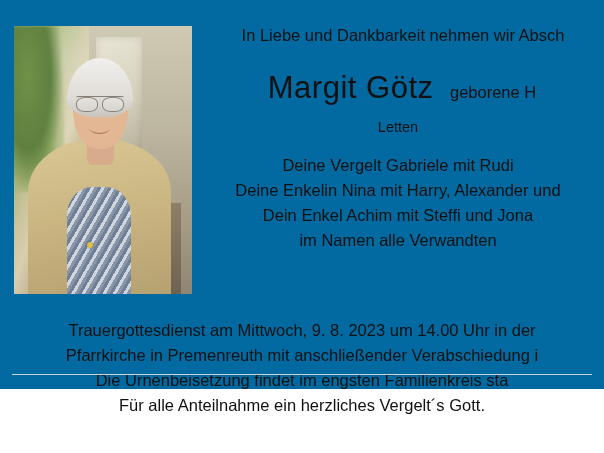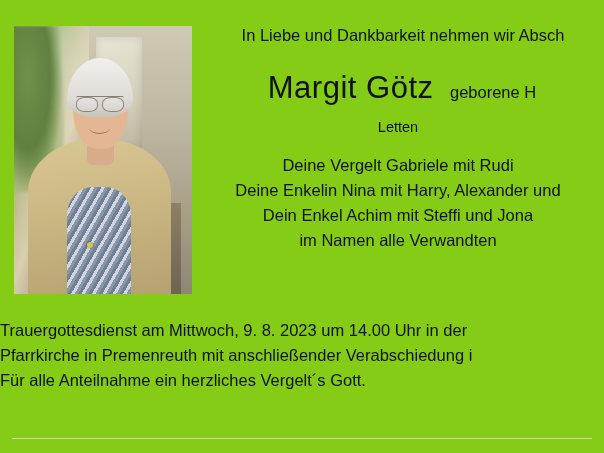--- a/index.html
+++ b/index.html
@@ -11,22 +11,22 @@
     height: 453px;
     background: #ffffff;
     font-family: "Liberation Sans", sans-serif;
     color: #111111;
     overflow: hidden;
   }
 
   .obituary {
     position: relative;
     width: 604px;
-    height: 453px;
-    background: #84cc16;
+    height: 389px;
+    background: #0369a1;
     box-sizing: border-box;
   }
 
   
   .photo-frame {
     position: absolute;
     left: 14px;
     top: 26px;
     width: 178px;
     height: 268px;
@@ -222,20 +222,21 @@
     line-height: 25px;
     white-space: nowrap;
   }
 
   
   .service-block {
     position: absolute;
     left: 0;
     right: 0;
     top: 318px;
+    text-align: center;
     font-size: 16.5px;
     line-height: 25px;
     white-space: nowrap;
   }
   .service-block .line { display: block; }
 
   .bottom-rule {
     position: absolute;
     left: 12px;
     right: 12px;
@@ -282,18 +283,19 @@
       <div>Deine Enkelin Nina mit Harry, Alexander und</div>
       <div>Dein Enkel Achim mit Steffi und Jona</div>
       <div>im Namen alle Verwandten</div>
     </div>
 
   </div>
 
   <div class="service-block">
     <span class="line">Trauergottesdienst am Mittwoch, 9. 8. 2023 um 14.00 Uhr in der</span>
     <span class="line">Pfarrkirche in Premenreuth mit anschließender Verabschiedung i</span>
+    <span class="line">Die Urnenbeisetzung findet im engsten Familienkreis sta</span>
     <span class="line">Für alle Anteilnahme ein herzliches Vergelt´s Gott.</span>
   </div>
 
   <div class="bottom-rule"></div>
 
 </div>
 
 </body></html>

